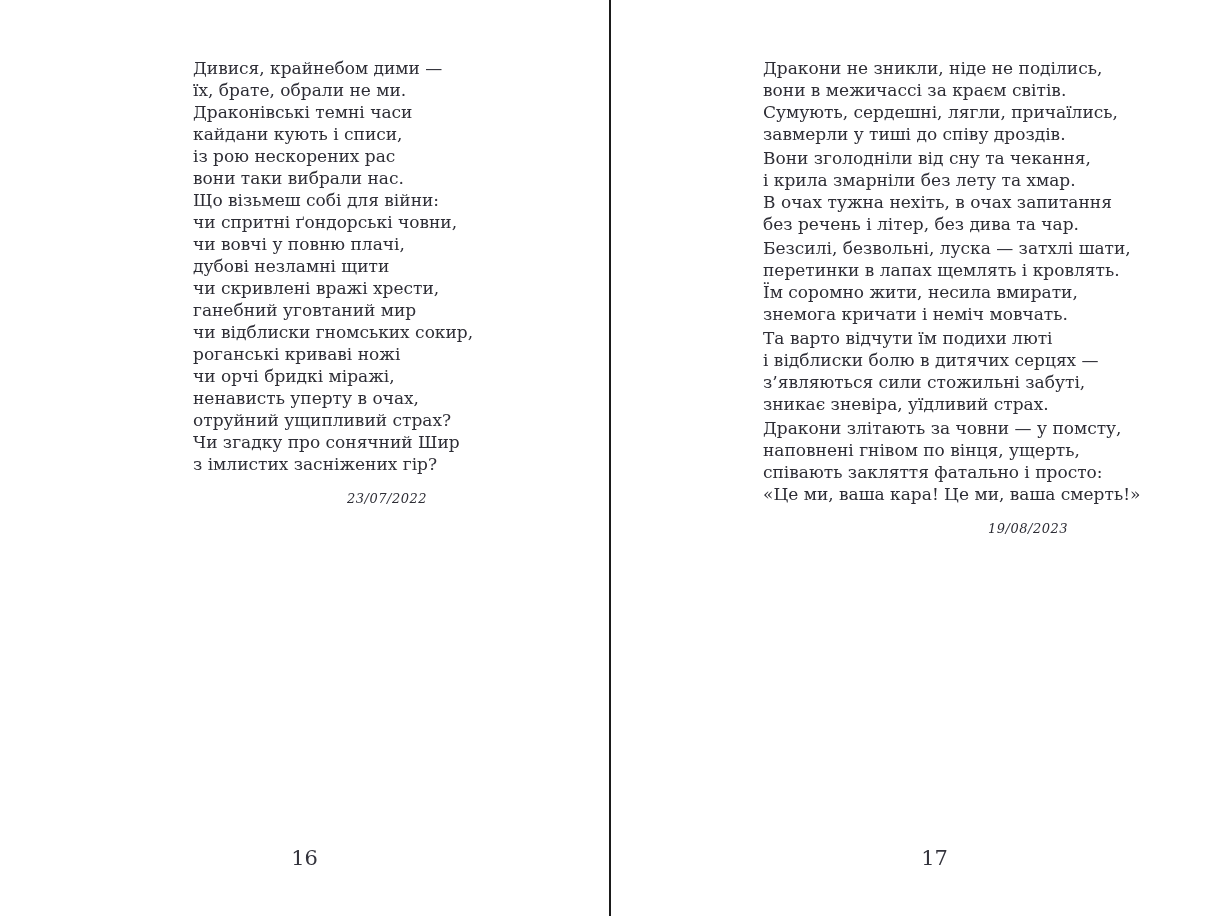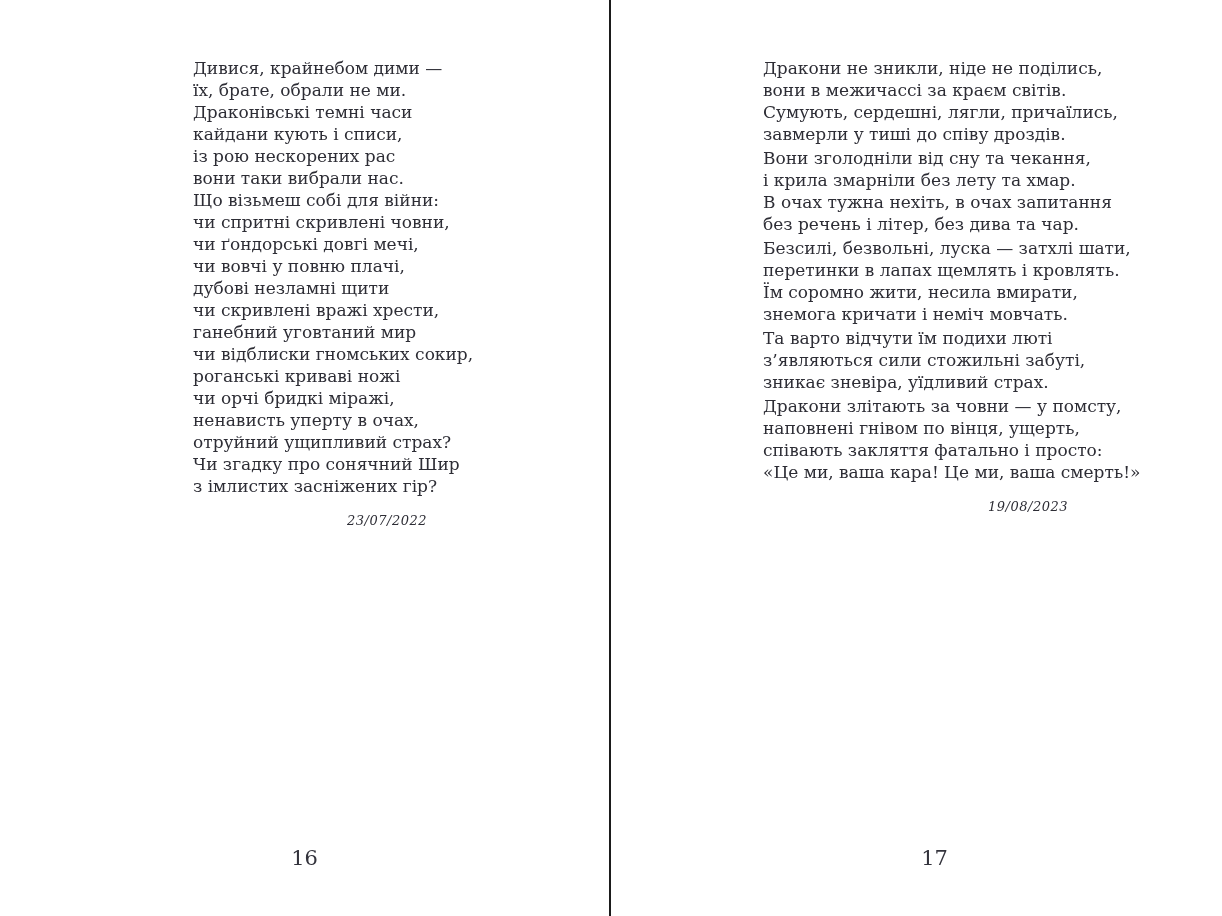--- a/index.html
+++ b/index.html
@@ -69,22 +69,21 @@
   <div class="page page-left">
     <div class="poem">
       <div class="stanza">
           <div class="poem-line">Дивися, крайнебом дими —</div>
           <div class="poem-line">їх, брате, обрали не ми.</div>
           <div class="poem-line">Драконівські темні часи</div>
           <div class="poem-line">кайдани кують і списи,</div>
           <div class="poem-line">із рою нескорених рас</div>
           <div class="poem-line">вони таки вибрали нас.</div>
           <div class="poem-line">Що візьмеш собі для війни:</div>
-          <div class="poem-line">чи спритні скривлені човни,</div>
-          <div class="poem-line">чи ґондорські довгі мечі,</div>
+          <div class="poem-line">чи спритні ґондорські човни,</div>
           <div class="poem-line">чи вовчі у повню плачі,</div>
           <div class="poem-line">дубові незламні щити</div>
           <div class="poem-line">чи скривлені вражі хрести,</div>
           <div class="poem-line">ганебний уговтаний мир</div>
           <div class="poem-line">чи відблиски гномських сокир,</div>
           <div class="poem-line">роганські криваві ножі</div>
           <div class="poem-line">чи орчі бридкі міражі,</div>
           <div class="poem-line">ненависть уперту в очах,</div>
           <div class="poem-line">отруйний ущипливий страх?</div>
           <div class="poem-line">Чи згадку про сонячний Шир</div>
@@ -112,20 +111,21 @@
           <div class="poem-line">без речень і літер, без дива та чар.</div>
         </div>
       <div class="stanza">
           <div class="poem-line">Безсилі, безвольні, луска — затхлі шати,</div>
           <div class="poem-line">перетинки в лапах щемлять і кровлять.</div>
           <div class="poem-line">Їм соромно жити, несила вмирати,</div>
           <div class="poem-line">знемога кричати і неміч мовчать.</div>
         </div>
       <div class="stanza">
           <div class="poem-line">Та варто відчути їм подихи люті</div>
+          <div class="poem-line">і відблиски болю в дитячих серцях —</div>
           <div class="poem-line">з’являються сили стожильні забуті,</div>
           <div class="poem-line">зникає зневіра, уїдливий страх.</div>
         </div>
       <div class="stanza">
           <div class="poem-line">Дракони злітають за човни — у помсту,</div>
           <div class="poem-line">наповнені гнівом по вінця, ущерть,</div>
           <div class="poem-line">співають закляття фатально і просто:</div>
           <div class="poem-line">«Це ми, ваша кара! Це ми, ваша смерть!»</div>
         </div>
       <div class="poem-date">19/08/2023</div>

